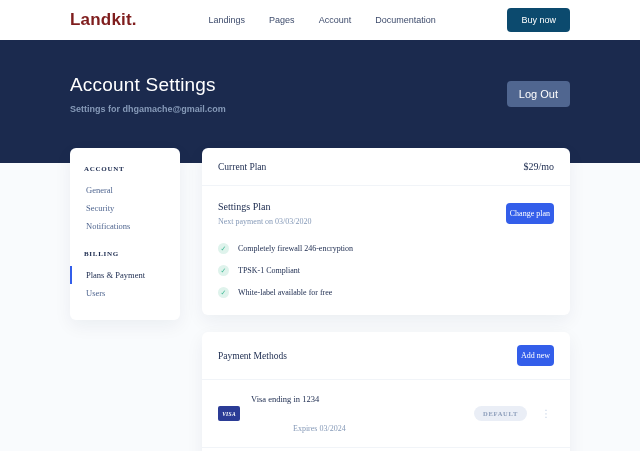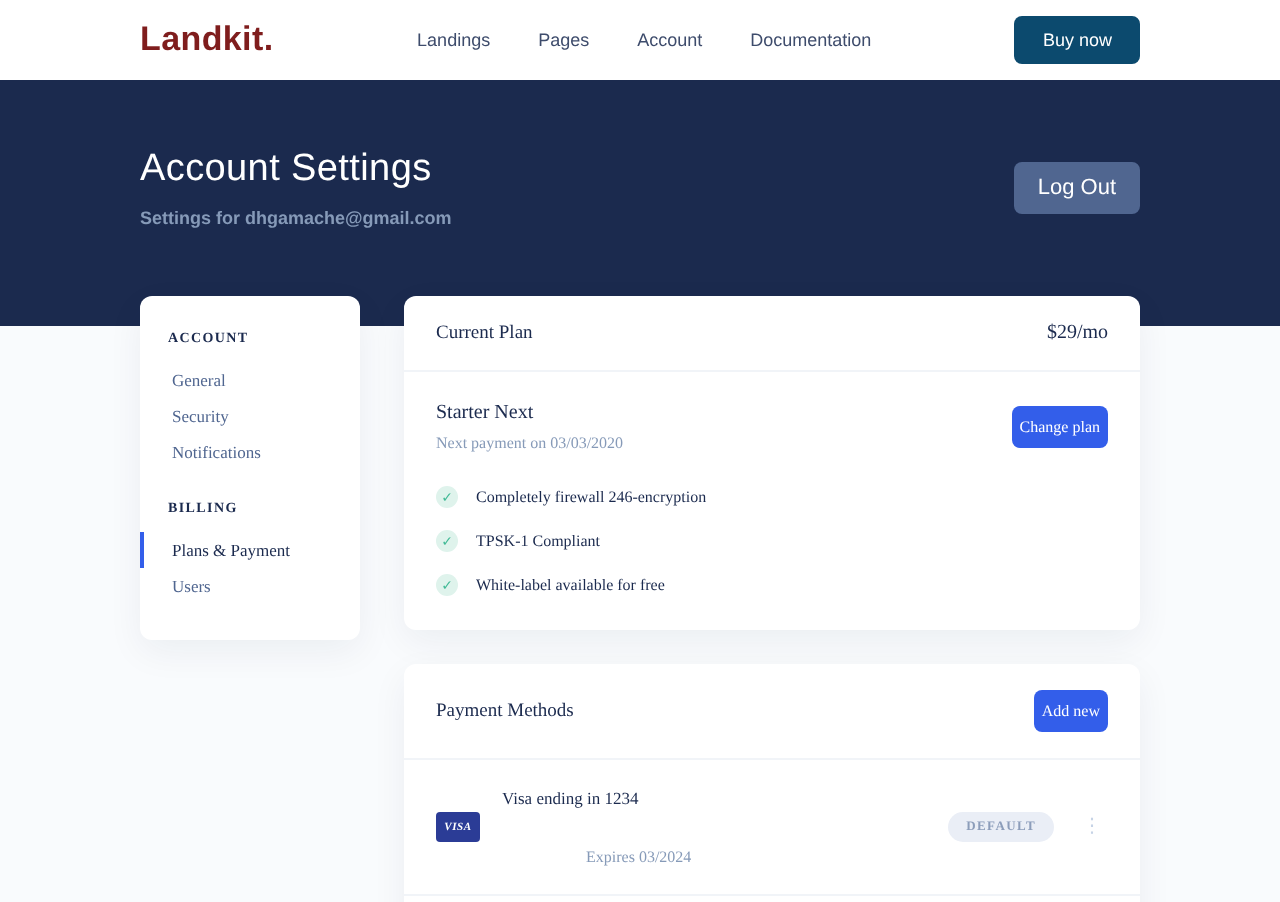--- a/index.html
+++ b/index.html
@@ -137,21 +137,21 @@
   <div class="main">
 
     <div class="card">
       <div class="card-header">
         <div class="card-title">Current Plan</div>
         <div class="price">$29/mo</div>
       </div>
       <div class="card-body">
         <div class="plan-row">
           <div>
-            <div class="plan-name">Starter Next</div>
+            <div class="plan-name">Settings Plan</div>
             <div class="plan-next">Next payment on 03/03/2020</div>
           </div>
           <button class="btn btn-blue">Change plan</button>
         </div>
         <div class="features">
           <div class="feature">
             <span class="check">✓</span>
             <span>Completely firewall 246-encryption</span>
           </div>
           <div class="feature">

